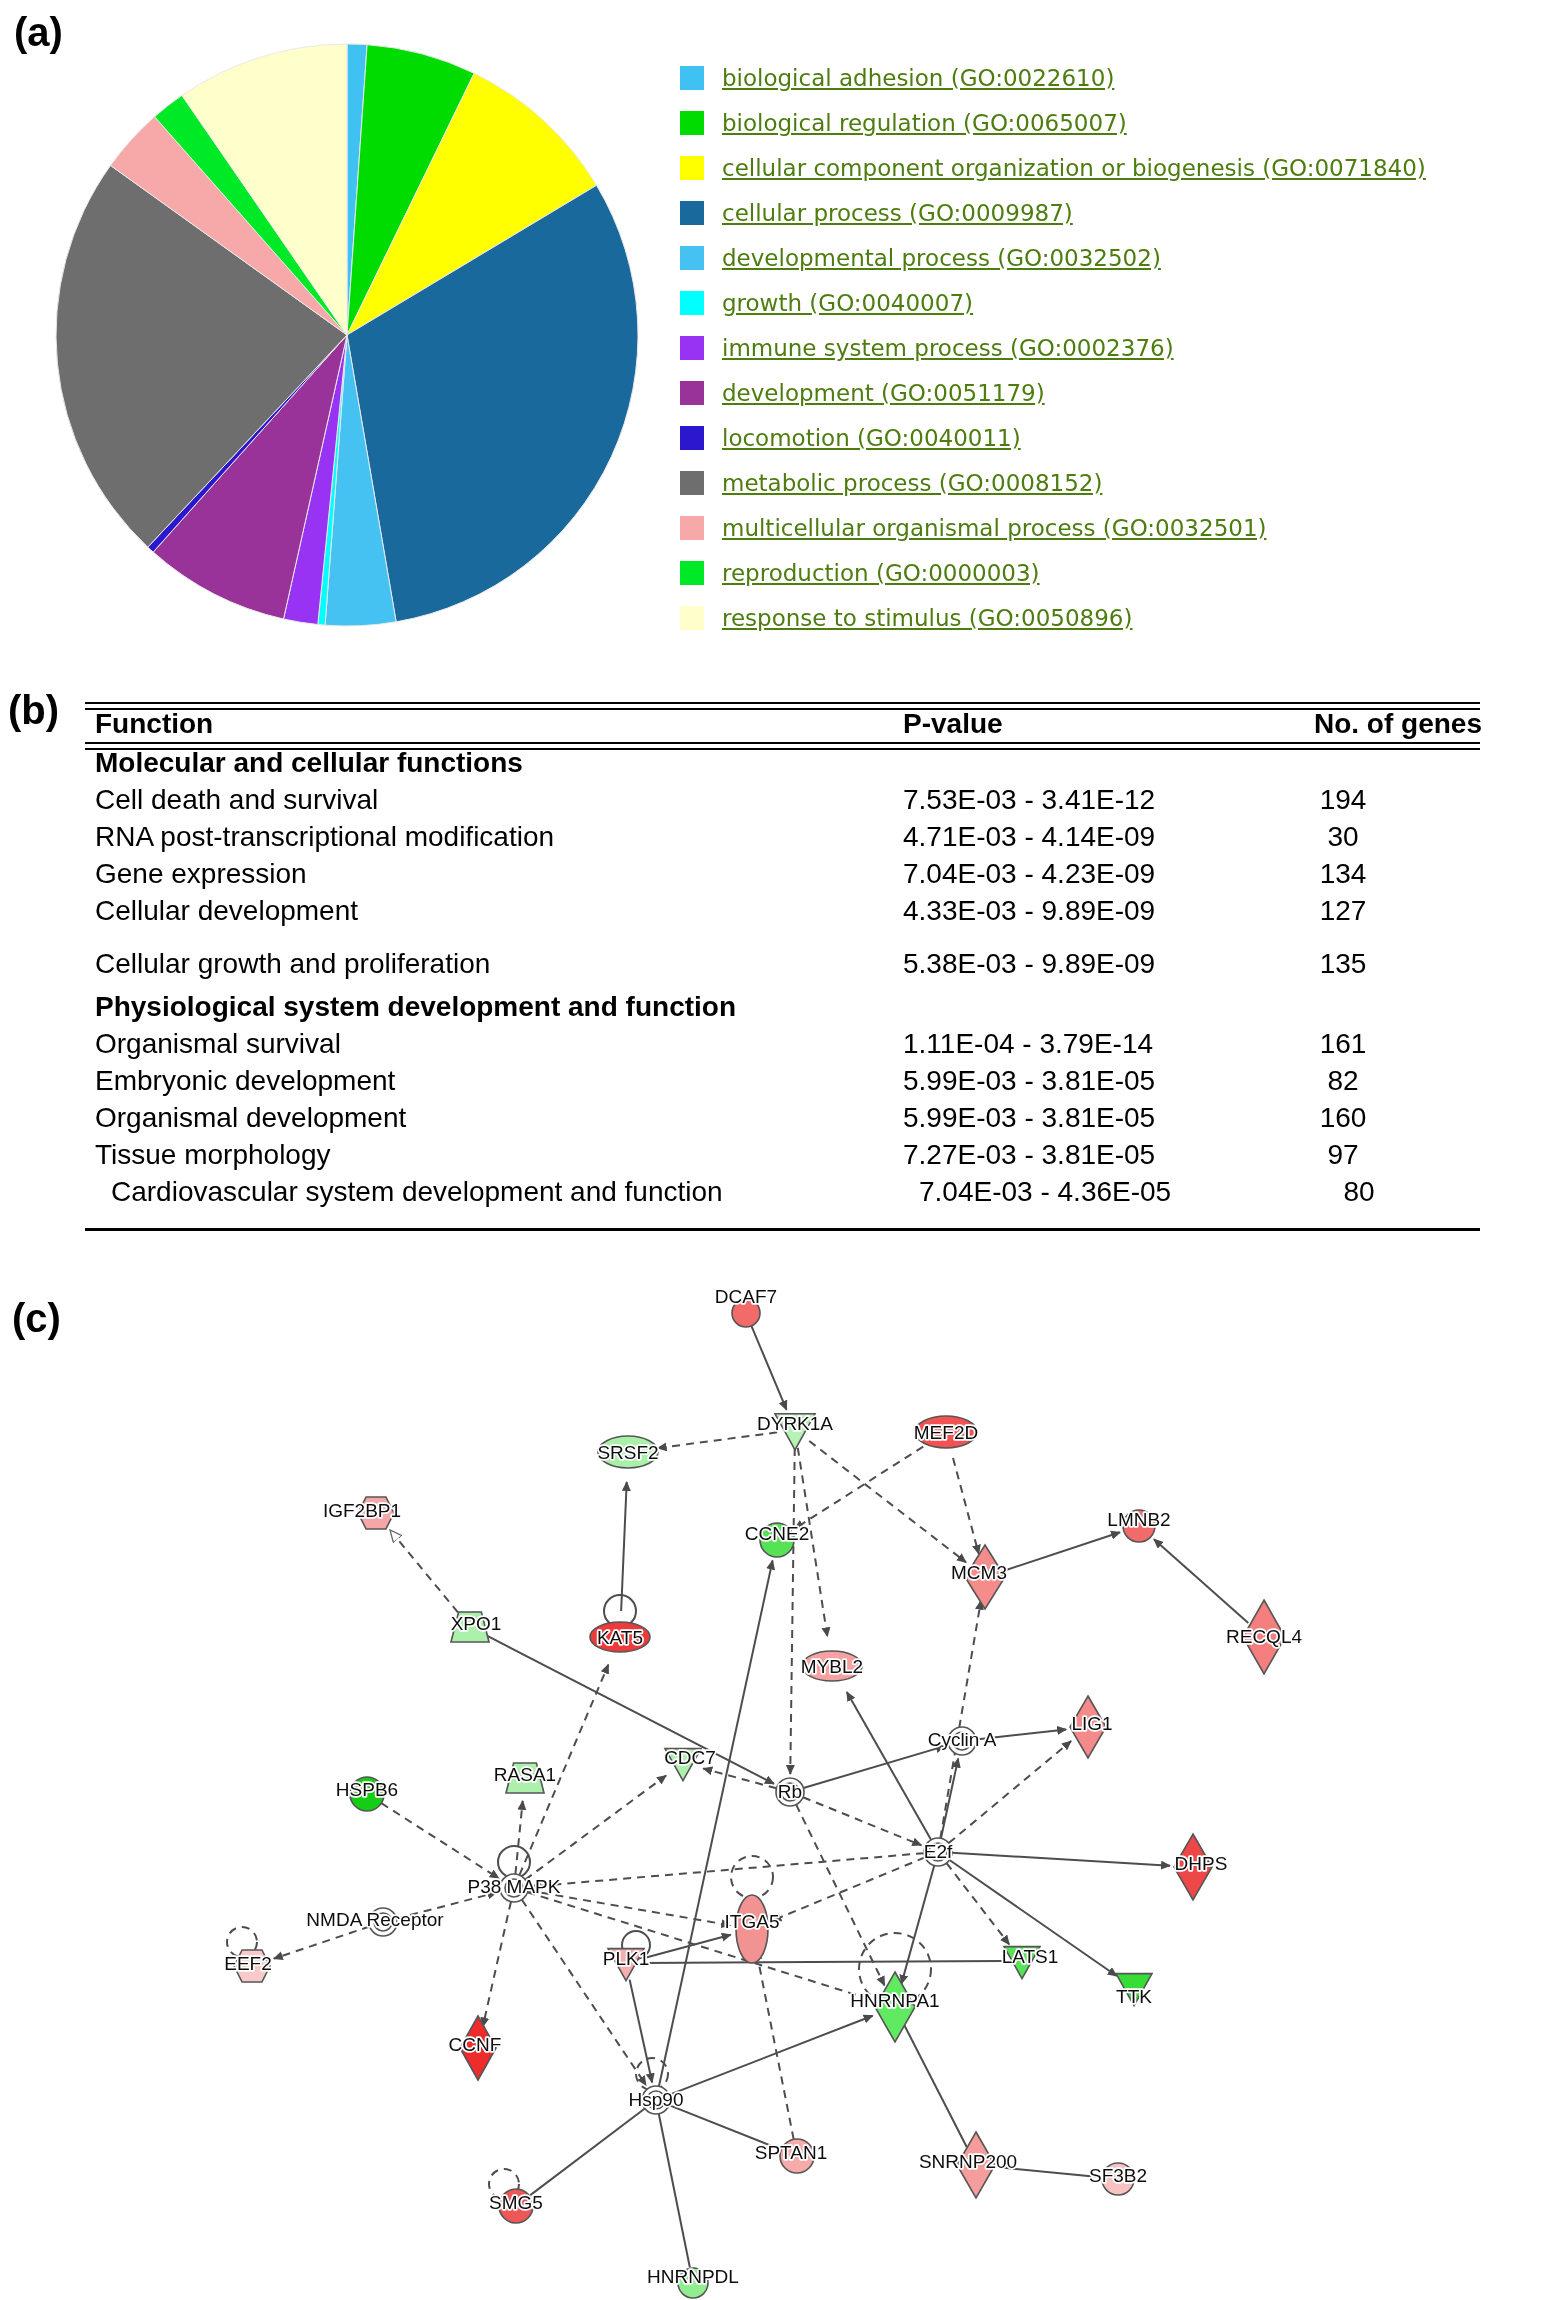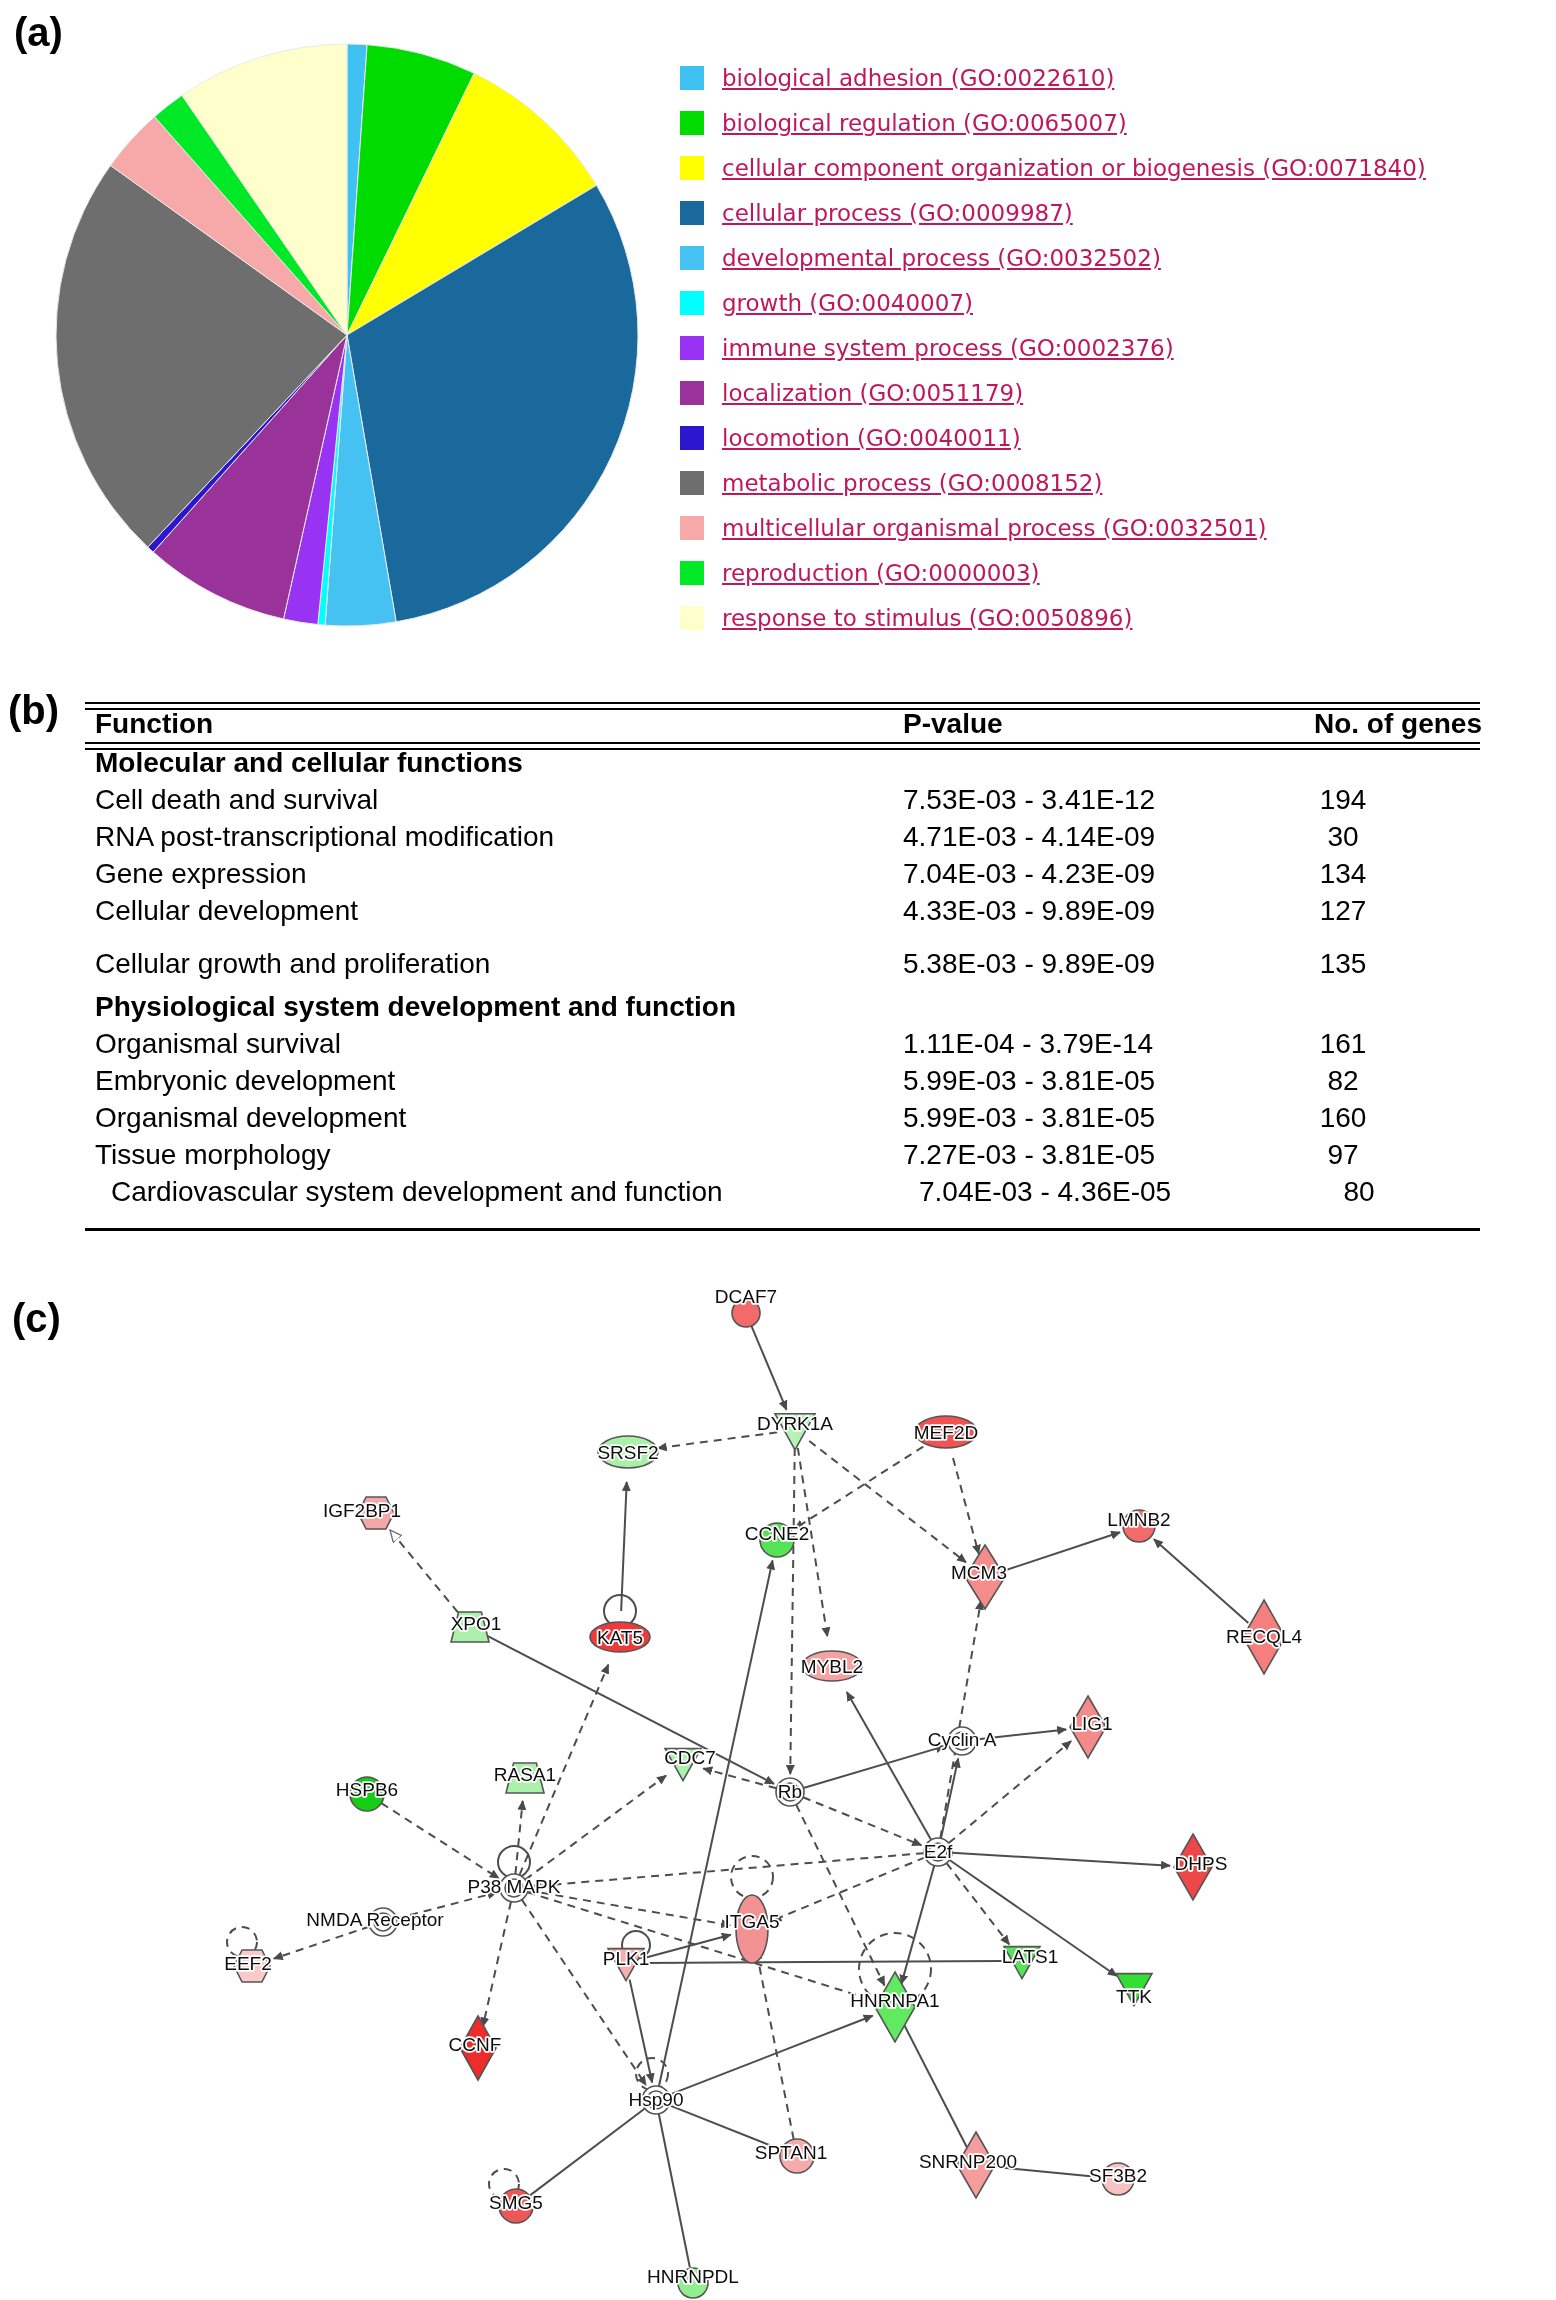--- a/index.html
+++ b/index.html
@@ -4,21 +4,21 @@
 <style>
   html,body{margin:0;padding:0;background:#ffffff;}
   #page{position:relative;width:1556px;height:2300px;background:#fff;overflow:hidden;
         font-family:"Liberation Sans",sans-serif;color:#000;}
   .panel-label{position:absolute;font-size:40px;font-weight:bold;color:#000;}
   
   #go-legend{position:absolute;left:0;top:0;width:1556px;}
   .legend-row{position:absolute;left:680px;height:30px;display:flex;align-items:center;}
   .legend-swatch{width:24px;height:24px;margin-right:18px;flex:0 0 24px;}
   .legend-text{font-family:"DejaVu Sans","Liberation Sans",sans-serif;font-size:23px;
-               color:#be185d;text-decoration:underline;white-space:nowrap;cursor:pointer;}
+               color:#4d7c0f;text-decoration:underline;white-space:nowrap;cursor:pointer;}
   
   .trule{position:absolute;left:85px;width:1395px;background:#000;}
   .trow{position:absolute;height:32px;font-size:28px;white-space:nowrap;}
   .t-func{position:absolute;left:95px;}
   .t-pval{position:absolute;left:903px;}
   .t-gene{position:absolute;left:1283px;width:120px;text-align:center;}
   .t-section{font-weight:bold;}
   .t-header{font-weight:bold;}
   svg{position:absolute;}
   text.nlabel{font-family:"Liberation Sans",sans-serif;font-size:19px;fill:#0d0d0d;
@@ -72,21 +72,21 @@
       <div class="legend-row" style="top: 288px;">
         <span class="legend-swatch" style="background: rgb(0, 255, 255);"></span>
         <span class="legend-text">growth (GO:0040007)</span>
       </div>
       <div class="legend-row" style="top: 333px;">
         <span class="legend-swatch" style="background: rgb(153, 51, 244);"></span>
         <span class="legend-text">immune system process (GO:0002376)</span>
       </div>
       <div class="legend-row" style="top: 378px;">
         <span class="legend-swatch" style="background: rgb(153, 51, 153);"></span>
-        <span class="legend-text">localization (GO:0051179)</span>
+        <span class="legend-text">development (GO:0051179)</span>
       </div>
       <div class="legend-row" style="top: 423px;">
         <span class="legend-swatch" style="background: rgb(42, 23, 206);"></span>
         <span class="legend-text">locomotion (GO:0040011)</span>
       </div>
       <div class="legend-row" style="top: 468px;">
         <span class="legend-swatch" style="background: rgb(110, 110, 110);"></span>
         <span class="legend-text">metabolic process (GO:0008152)</span>
       </div>
       <div class="legend-row" style="top: 513px;">

